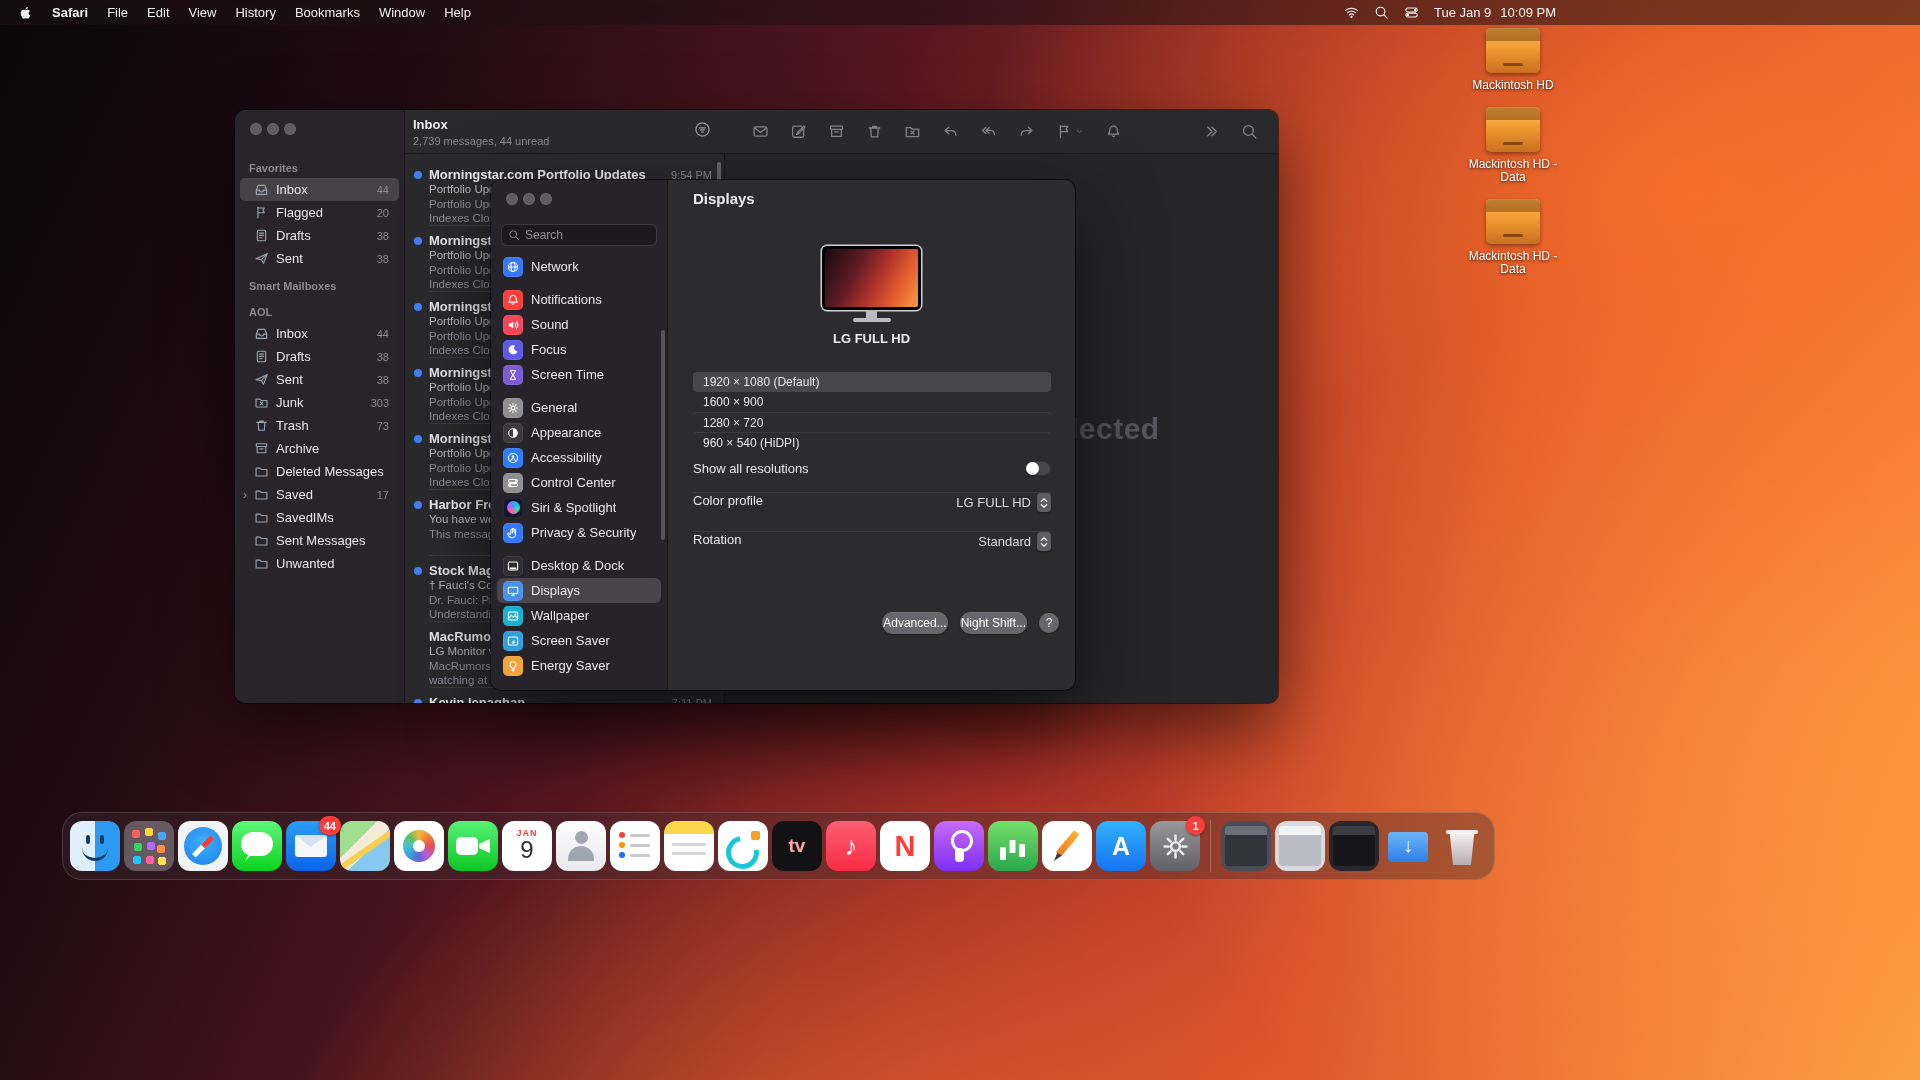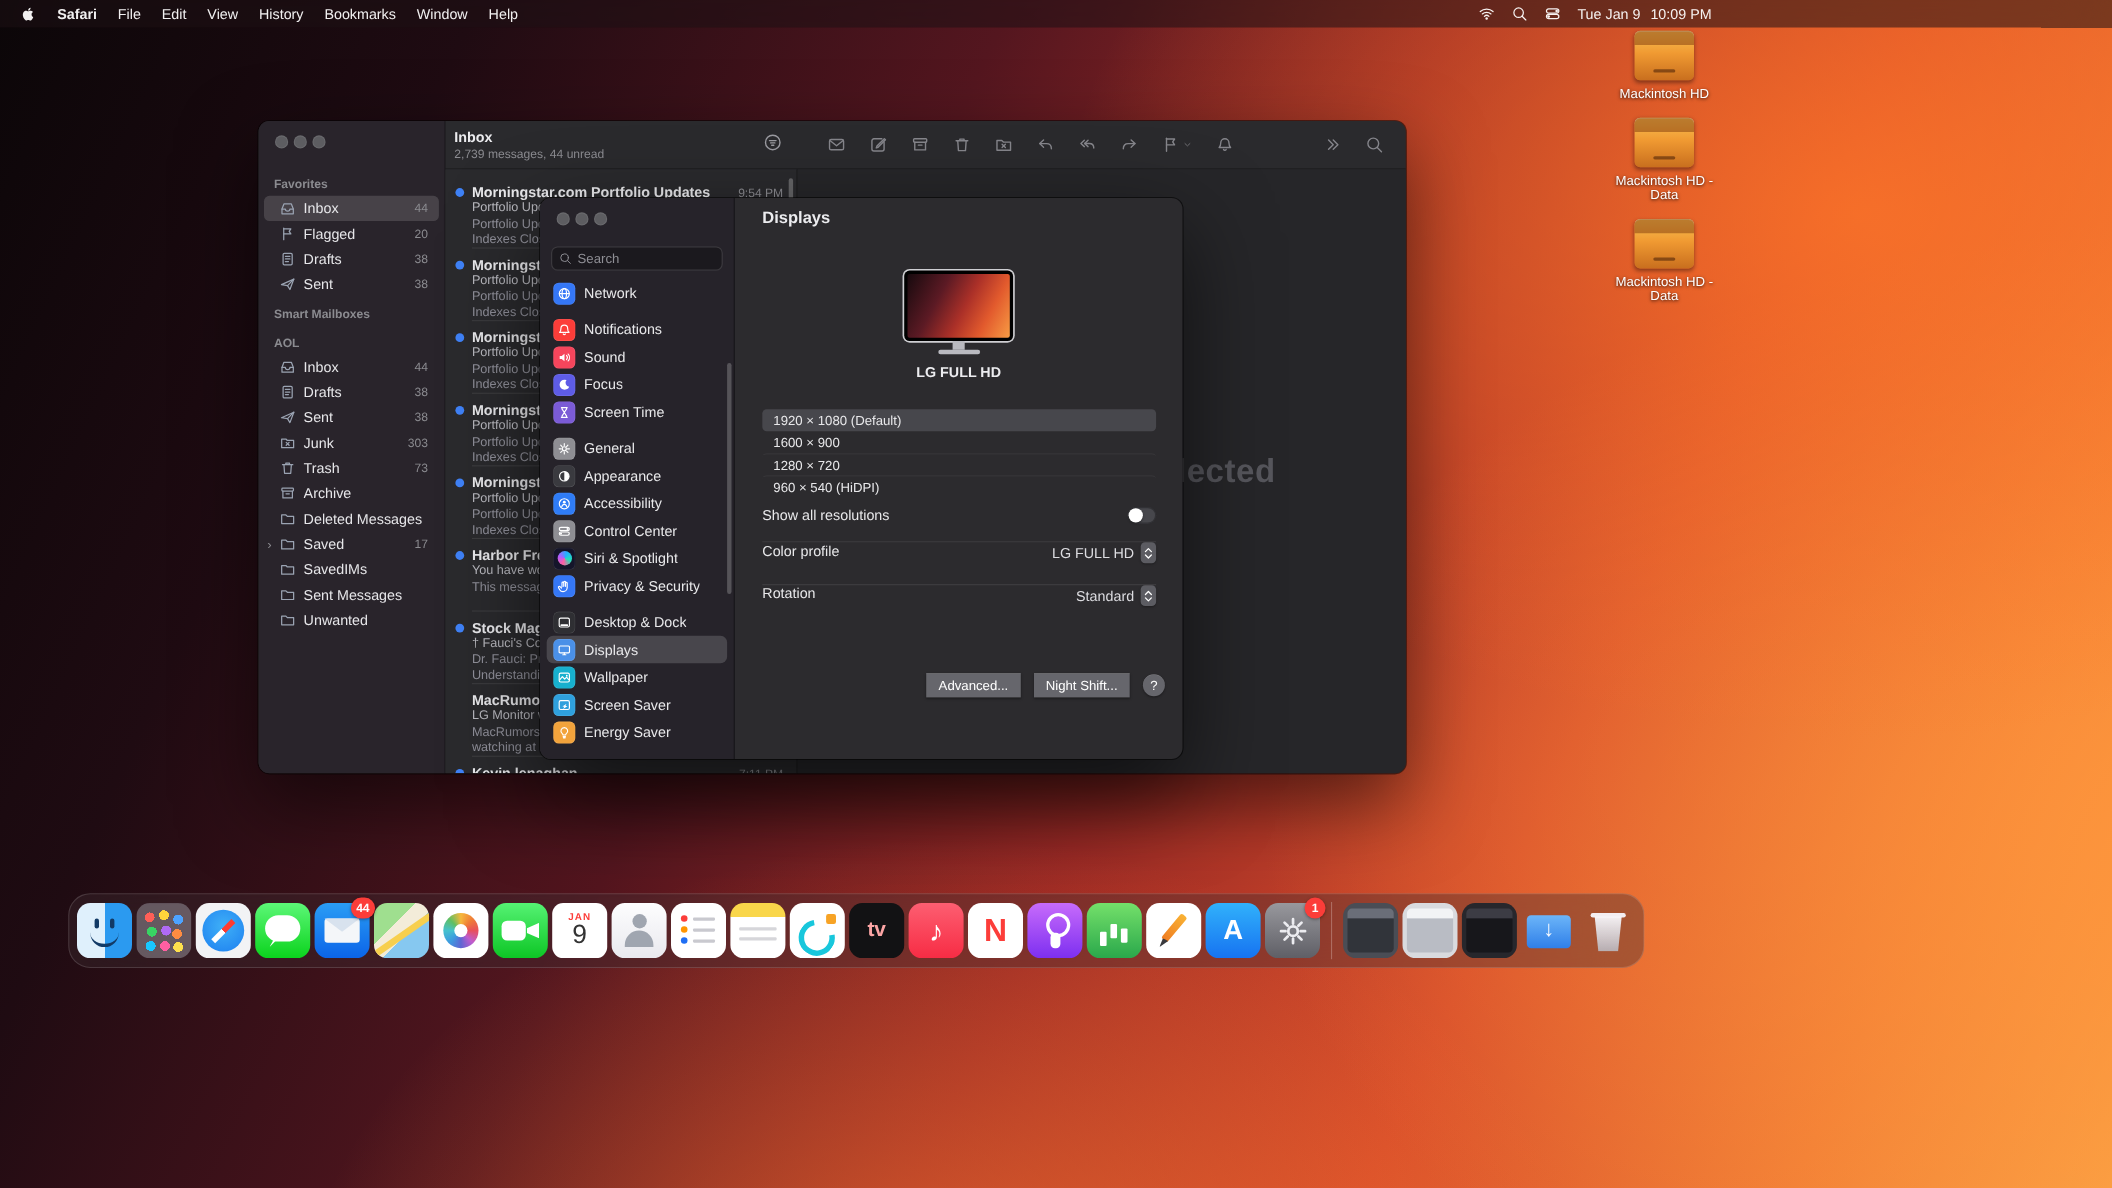--- a/index.html
+++ b/index.html
@@ -135,21 +135,21 @@
   .opt-group { position:absolute; left:25px; top:312px; width:358px; border-top:1px solid rgba(255,255,255,.08); }
   .opt-row { height:38px; display:flex; align-items:flex-start; justify-content:space-between; }
   .opt-row + .opt-row { border-top:1px solid rgba(255,255,255,.08); }
   .opt-label { font-size:13px; color:#e8e8ea; }
   .opt-value { display:flex; align-items:center; gap:6px; font-size:13px; color:#dcdce0; }
   .stepper { width:14px; height:19px; border-radius:4px; background:#5c5c62; display:flex; align-items:center; justify-content:center;
     box-shadow:0 1px 2px rgba(0,0,0,.3); color:#fff; }
   .stepper svg { width:10px; height:14px; stroke-width:1.5; }
 
   .s-buttons { position:absolute; right:16px; top:432px; display:flex; align-items:center; gap:12px; }
-  .s-btn { background:#66666c; border:none; color:#fff; font-size:12px; font-family:inherit; padding:4px 11px; border-radius:0;
+  .s-btn { background:#66666c; border:none; color:#fff; font-size:12px; font-family:inherit; padding:4px 1px; border-radius:11px;
     box-shadow:0 1px 2px rgba(0,0,0,.35), inset 0 .5px 0 rgba(255,255,255,.2); }
   .s-help { width:20px; height:20px; border-radius:50%; padding:0; display:flex; align-items:center; justify-content:center; }
 
   
   .dock { position:absolute; left:62px; top:812px; height:68px; display:flex; align-items:center; gap:4px; padding:0 7px;
     background:rgba(60,45,50,.38); border:1px solid rgba(255,255,255,.14); border-radius:20px; backdrop-filter:blur(28px); z-index:30; }
   .di { width:50px; height:50px; border-radius:12px; position:relative; flex:0 0 auto; }
   .di.clip { overflow:hidden; }
   .ddiv { width:1px; height:52px; background:rgba(255,255,255,.25); margin:0 6px; flex:0 0 auto; }
   .badge { position:absolute; top:-5px; right:-5px; min-width:19px; height:19px; border-radius:10px; background:#fc3d39; color:#fff;
@@ -188,21 +188,21 @@
   .di-maps { background:linear-gradient(135deg,#9fdf8f 0 38%,#f3ecd9 38% 58%,#86c8f0 58% 100%); }
   .di-maps::before { content:""; position:absolute; left:-6px; top:24px; width:70px; height:6px; background:#f7cf4e; transform:rotate(-35deg); }
   .di-photos { background:#fff; }
   .di-photos::before { content:""; position:absolute; inset:9px; border-radius:50%;
     background:conic-gradient(#f6b73c,#ef7d37,#e8505b,#c05ccd,#5f66d3,#3d9be0,#45c1ce,#5fbf62,#f6b73c); }
   .di-photos::after { content:""; position:absolute; left:50%; top:50%; width:12px; height:12px; margin:-6px; border-radius:50%; background:#fff; }
   .di-facetime { background:linear-gradient(180deg,#55f273 0%,#0dc625 100%); }
   .di-facetime::before { content:""; position:absolute; left:8px; top:16px; width:22px; height:18px; border-radius:5px; background:#fff; }
   .di-facetime::after { content:""; position:absolute; left:31px; top:18px; width:11px; height:14px; background:#fff;
     clip-path:polygon(100% 0,100% 100%,0 65%,0 35%); }
-  .di-calendar { background:#fff; display:flex; flex-direction:column; align-items:center;border-radius:10px; }
+  .di-calendar { background:#fff; display:flex; flex-direction:column; align-items:center; }
   .cal-month { font-size:9px; font-weight:bold; letter-spacing:1px; color:#fc3d39; margin-top:7px; }
   .cal-day { font-size:24px; font-weight:300; color:#333; line-height:24px; }
   .di-contacts { background:linear-gradient(180deg,#fdfdfe 0%,#e9e9ee 100%); }
   .di-contacts::before { content:""; position:absolute; left:50%; top:10px; width:13px; height:13px; margin-left:-6.5px;
     border-radius:50%; background:#a0a6b0; }
   .di-contacts::after { content:""; position:absolute; left:50%; top:25px; width:26px; height:15px; margin-left:-13px;
     border-radius:13px 13px 0 0; background:#a0a6b0; }
   .di-reminders { background:#fff; }
   .di-reminders::before { content:""; position:absolute; left:9px; top:11px; width:6px; height:6px; border-radius:50%;
     background:#fc3d39; box-shadow:0 10px 0 #ff9500,0 20px 0 #1f6ef4; }

